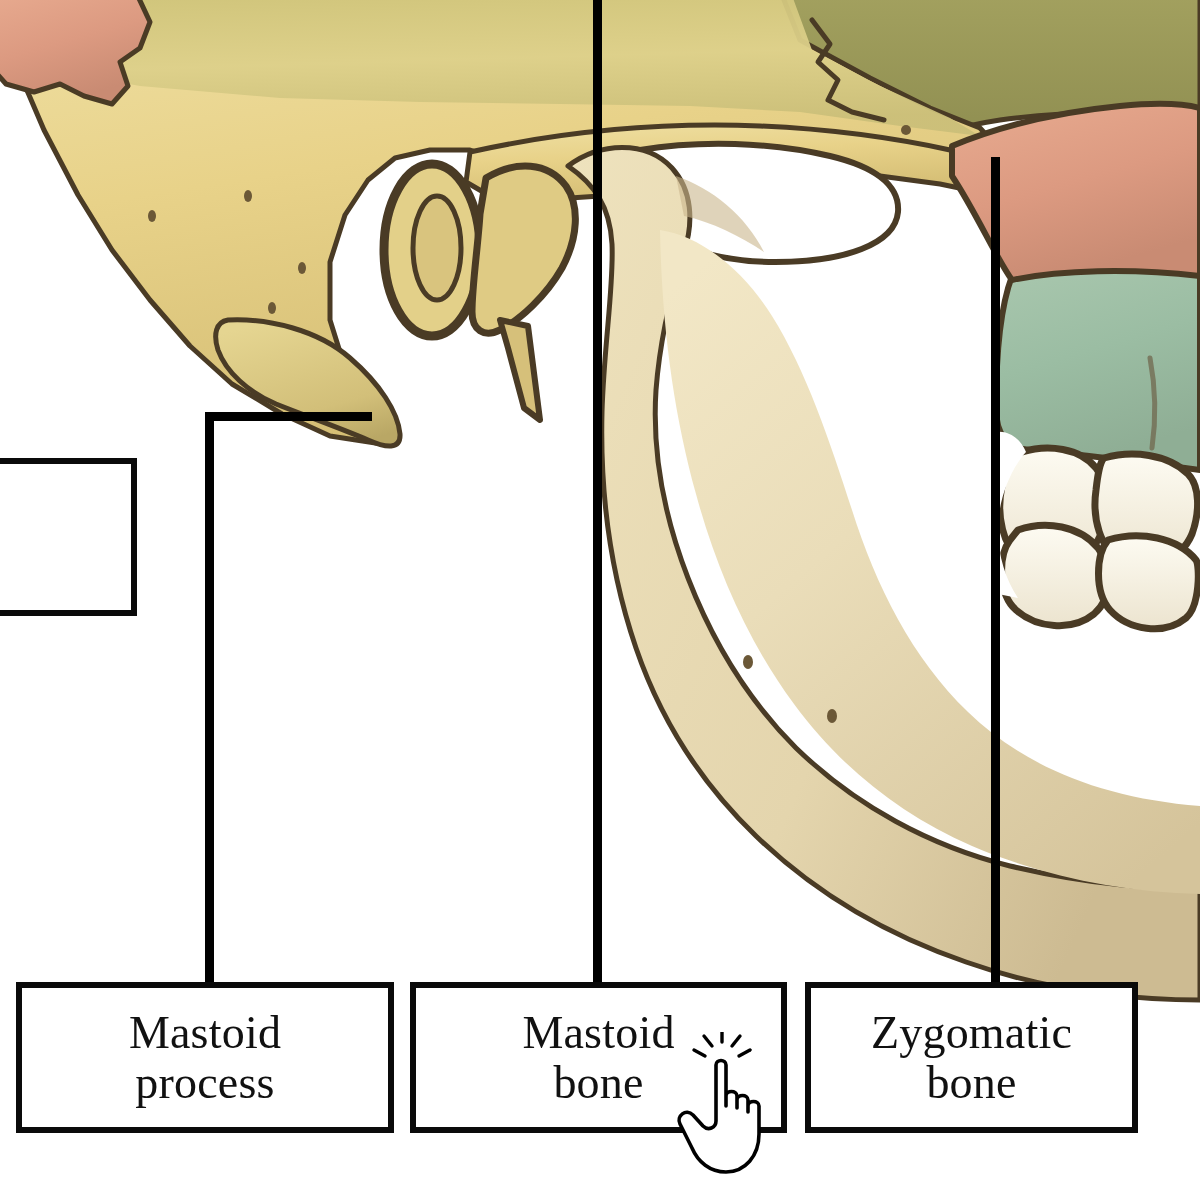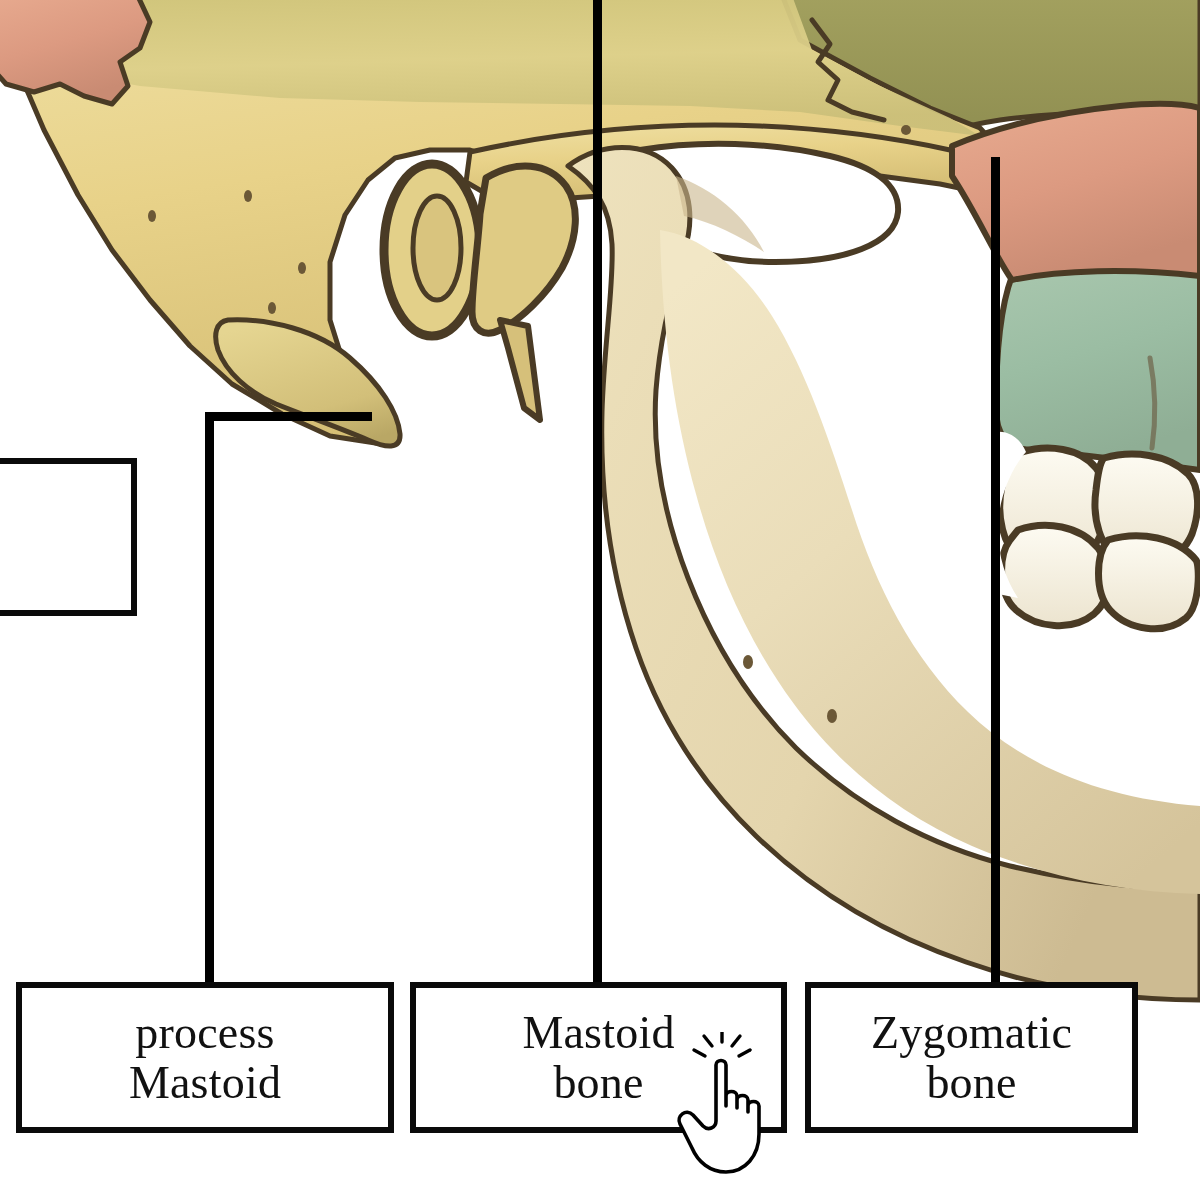--- a/index.html
+++ b/index.html
@@ -206,22 +206,22 @@
 
   <div class="leader" style="left:205px;top:412px;width:9px;height:572px;"></div>
 
   <div class="leader" style="left:593px;top:0px;width:9px;height:984px;"></div>
 
   <div class="leader" style="left:991px;top:157px;width:9px;height:827px;"></div>
 
   <div class="empty-box" style="left:-60px;top:458px;width:197px;height:158px;"></div>
 
   <div class="label-box" style="left:16px;top:982px;width:378px;height:151px;">
+    <span class="line">Mastoid</span>
     <span class="line">process</span>
-    <span class="line">Mastoid</span>
   </div>
 
   <div class="label-box" style="left:410px;top:982px;width:377px;height:151px;">
     <span class="line">Mastoid</span>
     <span class="line">bone</span>
   </div>
 
   <div class="label-box" style="left:805px;top:982px;width:333px;height:151px;">
     <span class="line">Zygomatic</span>
     <span class="line">bone</span>

